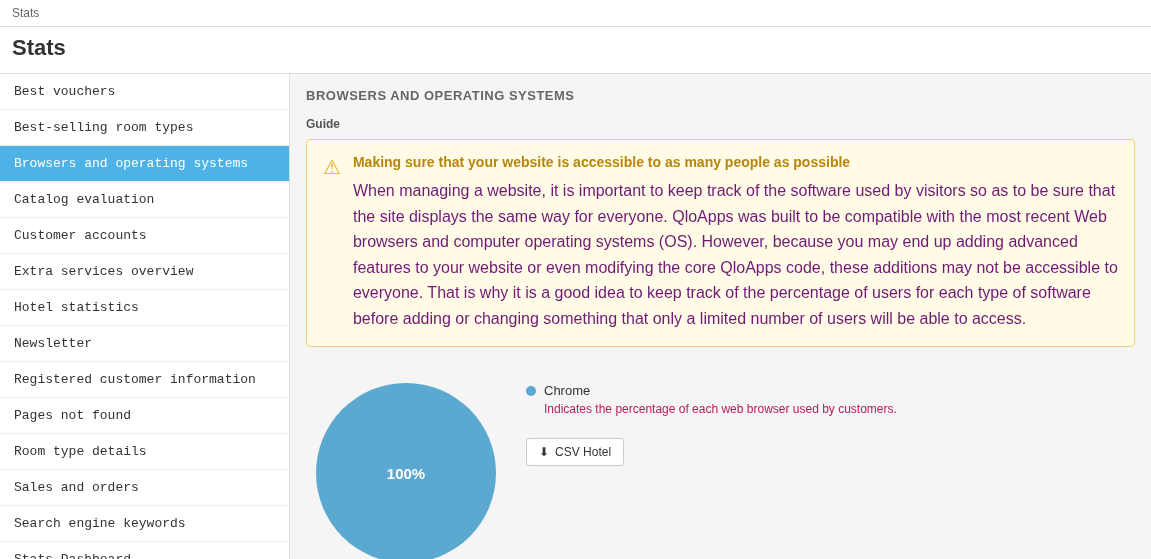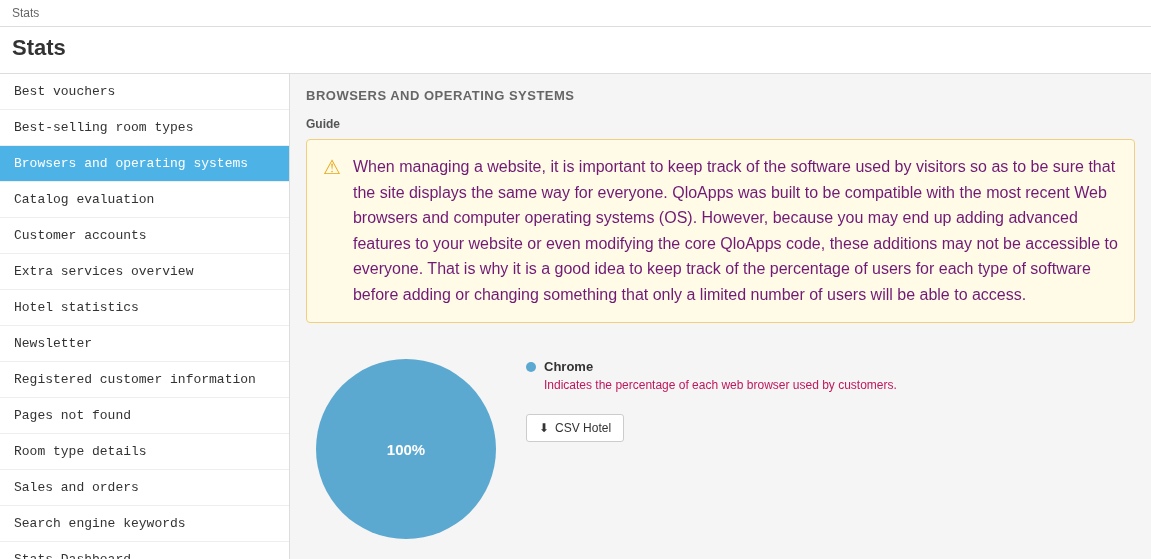--- a/index.html
+++ b/index.html
@@ -144,21 +144,21 @@
     .legend-dot {
       width: 10px;
       height: 10px;
       border-radius: 50%;
       margin-top: 3px;
       flex-shrink: 0;
     }
 
     .legend-label {
       font-size: 13px;
-      font-weight: bold;
+      font-weight: normal;
       color: #333;
       margin-bottom: 2px;
     }
 
     .legend-desc {
       font-size: 12px;
       color: #be185d;
       line-height: 1.5;
     }
 
@@ -214,20 +214,21 @@
     </nav>
 
   <div class="main-content">
     <div class="section-title">BROWSERS AND OPERATING SYSTEMS</div>
 
     <div class="guide-label">Guide</div>
 
     <div class="guide-box">
       <div class="guide-icon">⚠</div>
       <div class="guide-content">
+        <div class="guide-heading">Making sure that your website is accessible to as many people as possible</div>
         <div class="guide-text">When managing a website, it is important to keep track of the software used by visitors so as to be sure that the site displays the same way for everyone. QloApps was built to be compatible with the most recent Web browsers and computer operating systems (OS). However, because you may end up adding advanced features to your website or even modifying the core QloApps code, these additions may not be accessible to everyone. That is why it is a good idea to keep track of the percentage of users for each type of software before adding or changing something that only a limited number of users will be able to access.</div>
       </div>
     </div>
 
     <div class="chart-area">
       <div class="pie-container">
         <svg width="200" height="200" viewBox="0 0 200 200">
           <circle cx="100" cy="100" r="90" fill="#5ba8d0"></circle>
         </svg>
         <div class="pie-label">100%</div>

